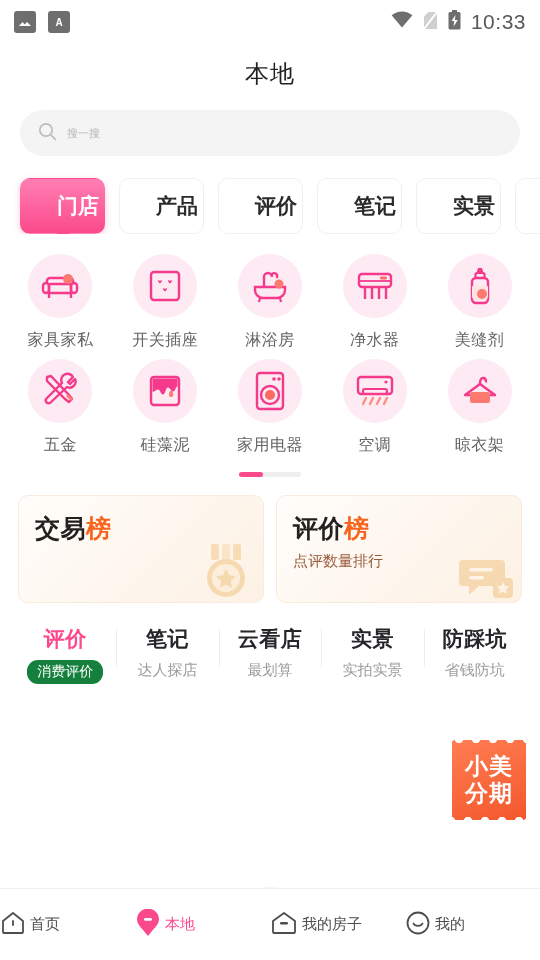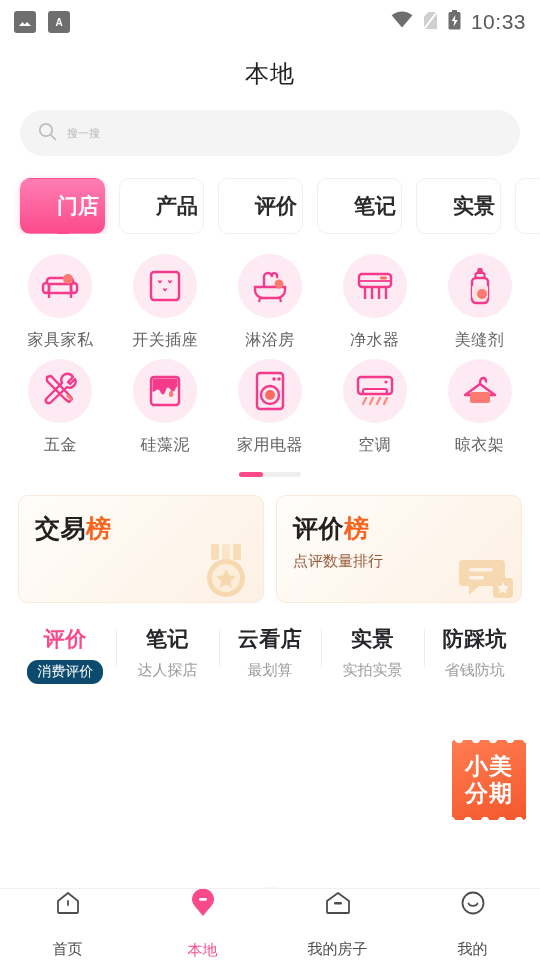--- a/index.html
+++ b/index.html
@@ -110,21 +110,21 @@
   .filter-item{
     flex:1;display:flex;flex-direction:column;align-items:center;position:relative;
   }
   .filter-item + .filter-item::before{
     content:"";position:absolute;left:0;top:4px;width:1px;height:38px;background:#ececec;
   }
   .f-title{font-size:21px;font-weight:700;color:#26262a;letter-spacing:.5px;}
   .f-title.on{color:#fb4a8c;}
   .f-sub{margin-top:8px;font-size:15px;color:#9b9b9f;}
   .f-pill{
-    margin-top:7px;background:#0c4a6e;color:#fff;font-size:14px;
+    margin-top:7px;background:#15803d;color:#fff;font-size:14px;
     padding:3px 10px;border-radius:11px;white-space:nowrap;
   }
 
   
   .float-ticket{
     position:absolute;right:14px;top:740px;width:74px;height:80px;
     background:linear-gradient(160deg,#ff7d52 0%,#f4572c 100%);
     display:flex;flex-direction:column;align-items:center;justify-content:center;
     color:#fff;font-weight:700;font-size:23px;line-height:1.18;letter-spacing:1px;
     border-radius:3px;
@@ -143,21 +143,21 @@
     width:44px;height:16px;overflow:hidden;opacity:.5;
   }
 
   
   .bottom-nav{
     position:absolute;left:0;bottom:0;width:540px;height:72px;
     background:#fff;border-top:1px solid #efefef;
     display:flex;align-items:center;
   }
   .nav-item{
-    flex:1;display:flex;flex-direction:column;align-items:center;gap:20px;
+    flex:1;display:flex;flex-direction:row;align-items:center;gap:4px;
   }
   .nav-label{font-size:15px;color:#4d4d4d;}
   .nav-item.active .nav-label{color:#fb4a8c;}
 </style>
 </head>
 <body>
 
 <div class="statusbar">
   <div class="sb-left">
     <span class="notif-ico">

